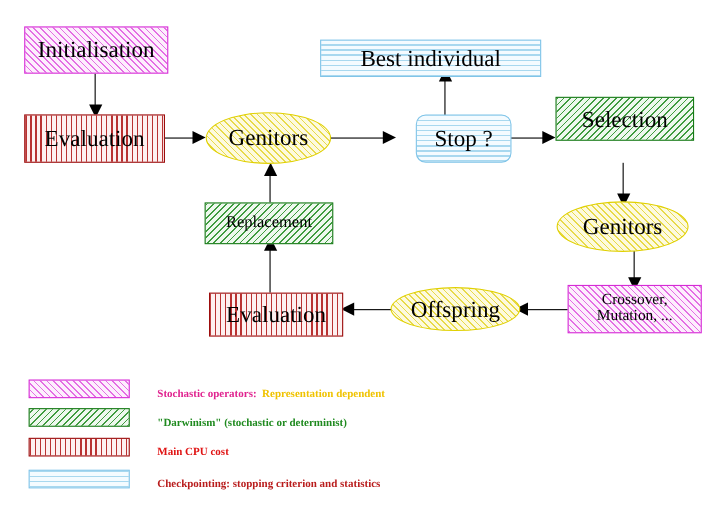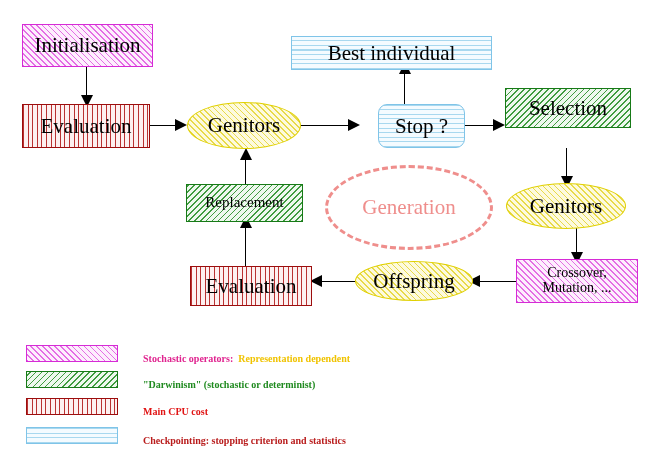--- a/index.html
+++ b/index.html
@@ -183,23 +183,20 @@
   </div>
 
   <div class="node box fill-red" style="left:190px; top:266px; width:122px; height:40px; font-size:21px;">
     <span>Evaluation</span>
   </div>
 
   <div class="node box fill-green" style="left:186px; top:184px; width:117px; height:38px; font-size:15px;">
     <span>Replacement</span>
   </div>
 
-  <div class="node ellipse fill-none-dashed" style="left:325px; top:165px; width:168px; height:85px; font-size:21px;">
-    <span>Generation</span>
-  </div>
 
   <div id="legend">
 
     <div class="legend-row" style="top:4px;">
       <span class="swatch fill-magenta"></span>
       <span class="legend-text">
         <span style="color:#e0238f;">Stochastic operators:</span><span class="part2" style="color:#f0c300;">  Representation dependent</span>
       </span>
     </div>
 

